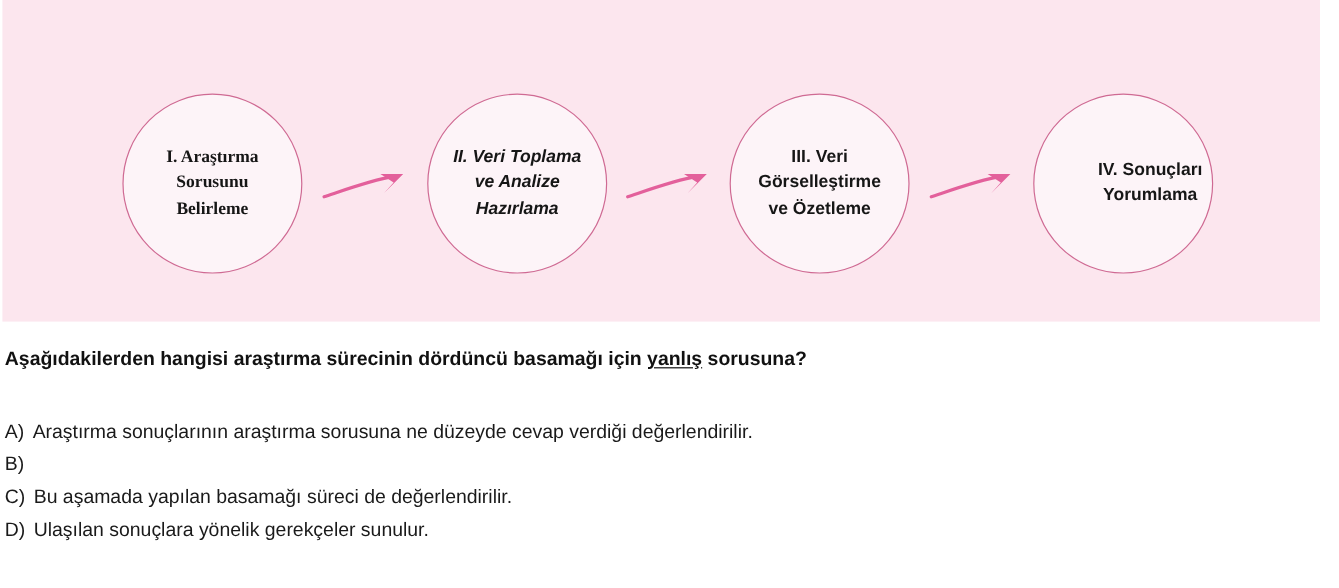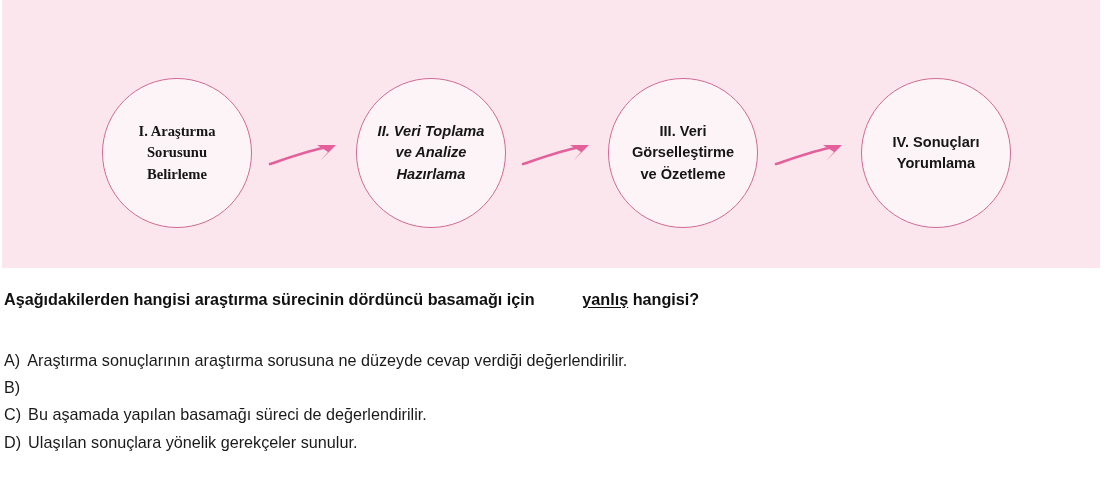--- a/index.html
+++ b/index.html
@@ -64,21 +64,21 @@
     font-weight: bold;
     color: #161616;
     line-height: 1.47;
     padding: 0 8px;
     white-space: pre-line;
   }
 
   #circle-1 { left: 100px; font-family: Liberation Serif, serif; }
   #circle-2 { left: 354px; font-style: italic; }
   #circle-3 { left: 606px; }
-  #circle-4 { left: 859px; }
+  #circle-4 { left: 859px; justify-content: flex-end; }
 
   
   .step-arrow {
     position: absolute;
     top: 128px;
     width: 86px;
     height: 54px;
   }
   #arrow-1 { left: 266px; }
   #arrow-2 { left: 519px; }
@@ -93,21 +93,20 @@
   }
   #question-text {
     font-size: 16.2px;
     font-weight: bold;
     color: #111111;
     line-height: 1.3;
   }
   #question-text .emph {
     text-decoration: underline;
     text-underline-offset: 2px;
-    margin-left: 43px;
   }
 
   #options-list {
     position: absolute;
     left: 4px;
     top: 352px;
     width: 1100px;
   }
   .option-row {
     display: flex;
@@ -167,21 +166,21 @@
     </svg>
 
     <svg class="step-arrow" id="arrow-3" viewBox="0 0 86 54">
       <path d="M2,36 C20,30 42,22 60,19" fill="none" stroke="#e3609b" stroke-width="2.6" stroke-linecap="round"></path>
       <path d="M68,17 L49,17 L60,24 L52,33 Z" fill="#e3609b"></path>
     </svg>
 
   </div>
 
   <div id="question-block">
-    <div id="question-text"><span>Aşağıdakilerden hangisi araştırma sürecinin dördüncü basamağı için </span><span class="emph">yanlış</span><span> hangisi?</span></div>
+    <div id="question-text"><span>Aşağıdakilerden hangisi araştırma sürecinin dördüncü basamağı için </span><span class="emph">yanlış</span><span> sorusuna?</span></div>
   </div>
 
   <div id="options-list">
 
     <div class="option-row">
       <span class="option-key">A)</span>
       <span class="option-text">Araştırma sonuçlarının araştırma sorusuna ne düzeyde cevap verdiği değerlendirilir.</span>
     </div>
 
     <div class="option-row">

